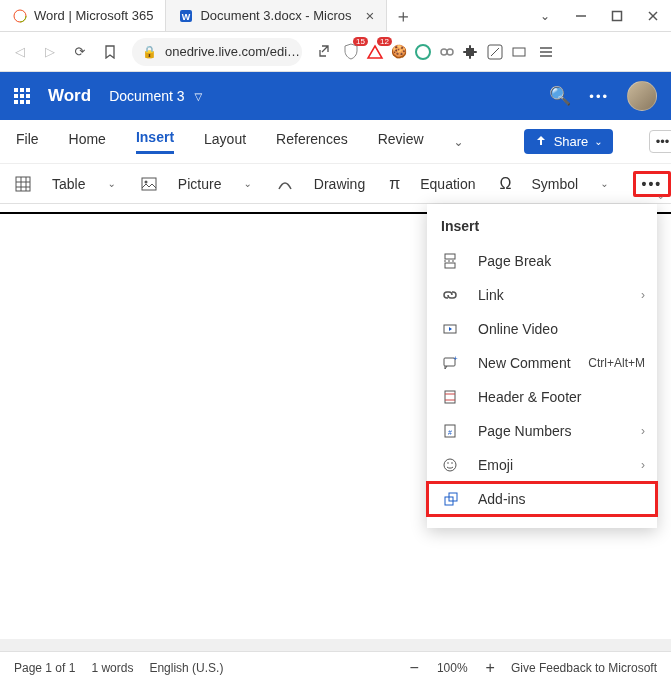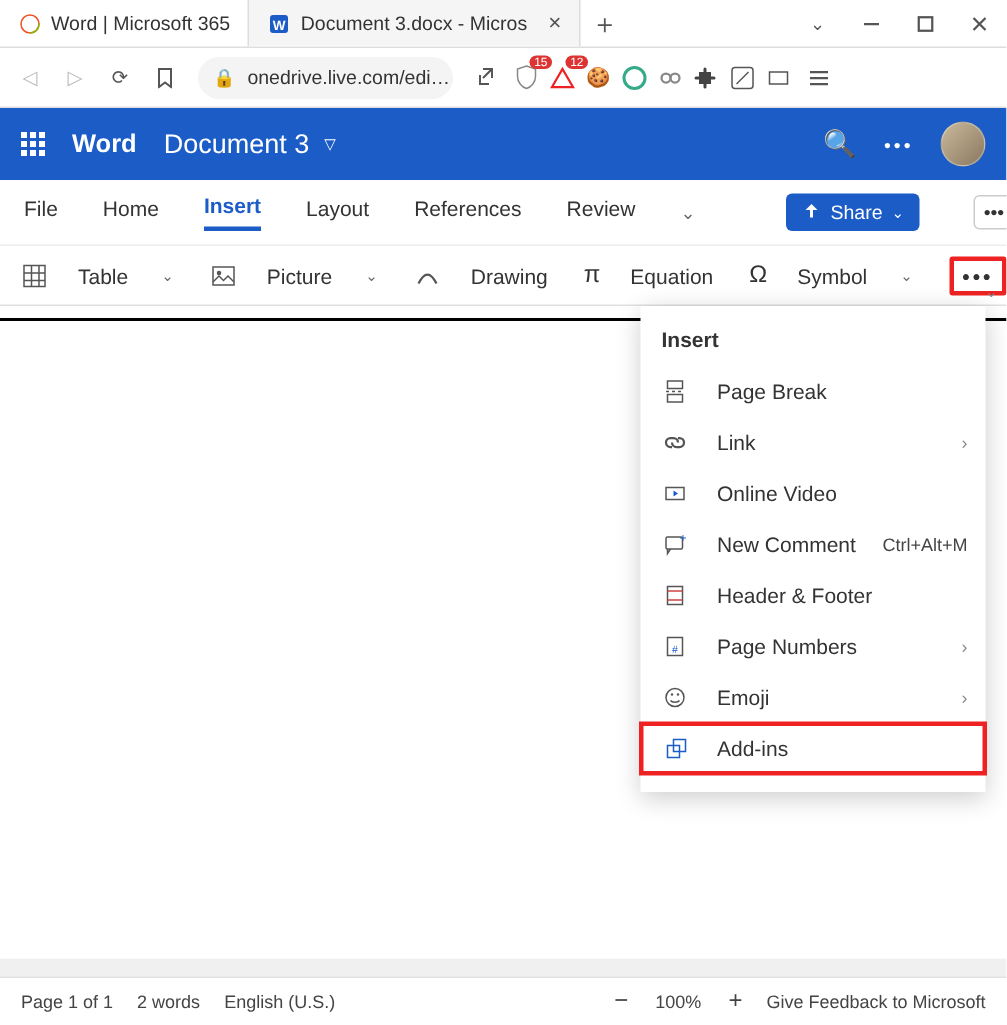--- a/index.html
+++ b/index.html
@@ -25,21 +25,21 @@
   .urlbox .url { font-size: 13px; white-space: nowrap; }
   .exticon { width: 22px; height: 22px; display: flex; align-items: center; justify-content: center; }
   .badge-wrap { position: relative; }
   .badge { position: absolute; top: -4px; right: -6px; background: #d33; color: #fff; font-size: 8px; padding: 0 3px; border-radius: 6px; }
 
   
   .word-header { height: 48px; background: #1b5cc7; color: #fff; display: flex; align-items: center; padding: 0 14px; gap: 18px; }
   .apps-icon { display: grid; grid-template-columns: repeat(3, 4px); grid-template-rows: repeat(3, 4px); gap: 2px; }
   .apps-icon span { background: #fff; }
   .word-header .title { font-size: 17px; font-weight: 600; }
-  .word-header .doc { font-size: 18px; }
+  .word-header .doc { font-size: 14px; }
   .word-header .caret { font-size: 10px; margin-left: 4px; }
   .word-header .spacer { flex: 1; }
   .word-header .avatar { width: 30px; height: 30px; border-radius: 50%; background: linear-gradient(135deg,#c9b89a,#8a7960); border: 1px solid #fff4; }
 
   
   .ribbon-tabs { height: 44px; display: flex; align-items: center; padding: 0 16px; gap: 30px; border-bottom: 1px solid #eee; }
   .ribbon-tab { font-size: 14px; color: #333; padding-bottom: 6px; }
   .ribbon-tab.active { color: #1b5cc7; border-bottom: 3px solid #1b5cc7; font-weight: 600; }
   .ribbon-tabs .spacer { flex: 1; }
   .share-btn { background: #1b5cc7; color: #fff; padding: 5px 10px; border-radius: 4px; display: flex; align-items: center; gap: 6px; font-size: 13px; }
@@ -348,21 +348,21 @@
         </span>
       <span>Add-ins</span>
     </div>
   </div>
 </div>
 
 <div class="scrolltrack"></div>
 
 <div class="statusbar">
   <span>Page 1 of 1</span>
-  <span>2 words</span>
+  <span>1 words</span>
   <span>English (U.S.)</span>
   <div class="spacer"></div>
   <div class="zoom-group">
     <span style="font-size:16px;">−</span>
     <span>100%</span>
     <span style="font-size:16px;">+</span>
   </div>
   <span>Give Feedback to Microsoft</span>
 </div>
 

